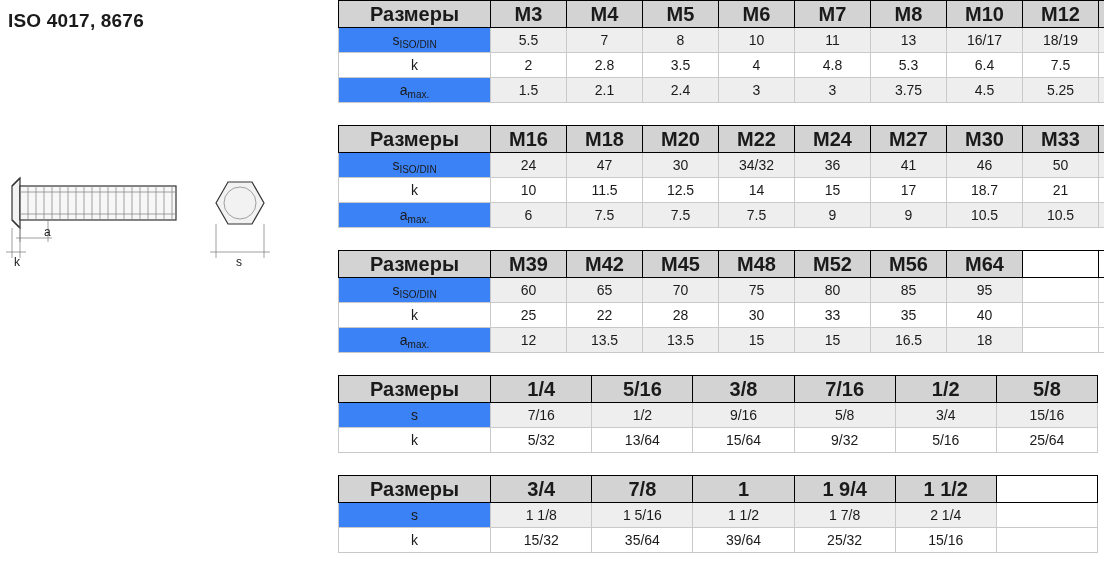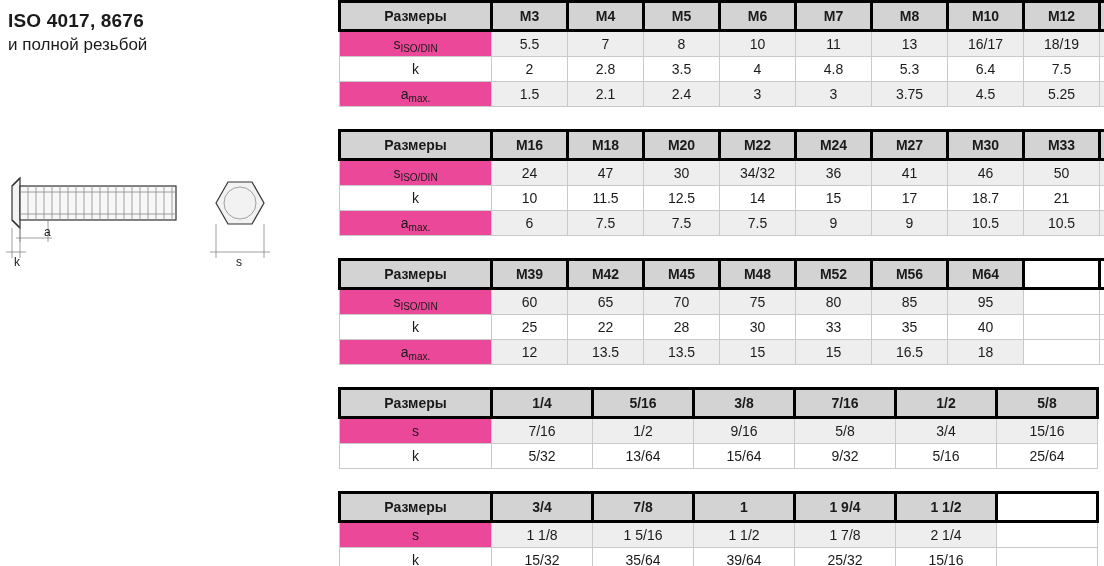--- a/index.html
+++ b/index.html
@@ -67,33 +67,33 @@
     vertical-align: middle;
     font-size: 14px;
     font-weight: normal;
     padding: 0 2px;
     color: #1a1a1a;
     background: #ffffff;
   }
   table.dim tr.head th {
     background: #d3d3d3;
     font-weight: bold;
-    font-size: 14px;
-    border: 3px solid #000000;
+    font-size: 20px;
+    border: 1px solid #000000;
     height: 26px;
   }
   table.dim tr.alt td {
     background: #eeeeee;
   }
   table.dim td.rowlabel, table.dim th.rowlabel {
     background: #eeeeee;
     font-weight: normal;
   }
   table.dim tr.alt td.rowlabel {
-    background: #ec4899;
+    background: #3b82f6;
   }
   table.dim tr.plain td.rowlabel {
     background: #ffffff;
   }
   table.dim tr.head th.rowlabel {
     background: #d3d3d3;
     font-weight: bold;
   }
   .sub {
     font-size: 10px;
@@ -105,21 +105,20 @@
     background: #ffffff !important;
   }
 </style>
 </head>
 <body>
 
 <div class="page">
 
   <div class="left-panel">
     <div class="std-line">ISO 4017, 8676</div>
-    <div class="desc" style="margin-top:0">и полной резьбой</div>
   </div>
 
   <div class="drawing">
     <svg width="320" height="110" viewBox="0 0 320 110" xmlns="http://www.w3.org/2000/svg">
       <g fill="none" stroke="#333333" stroke-width="1.2">
 
         <path d="M8 18 L8 52 L16 60 L16 10 Z" fill="#f2f2f2"></path>
         <line x1="8" y1="18" x2="16" y2="10"></line>
         <line x1="8" y1="52" x2="16" y2="60"></line>
 

